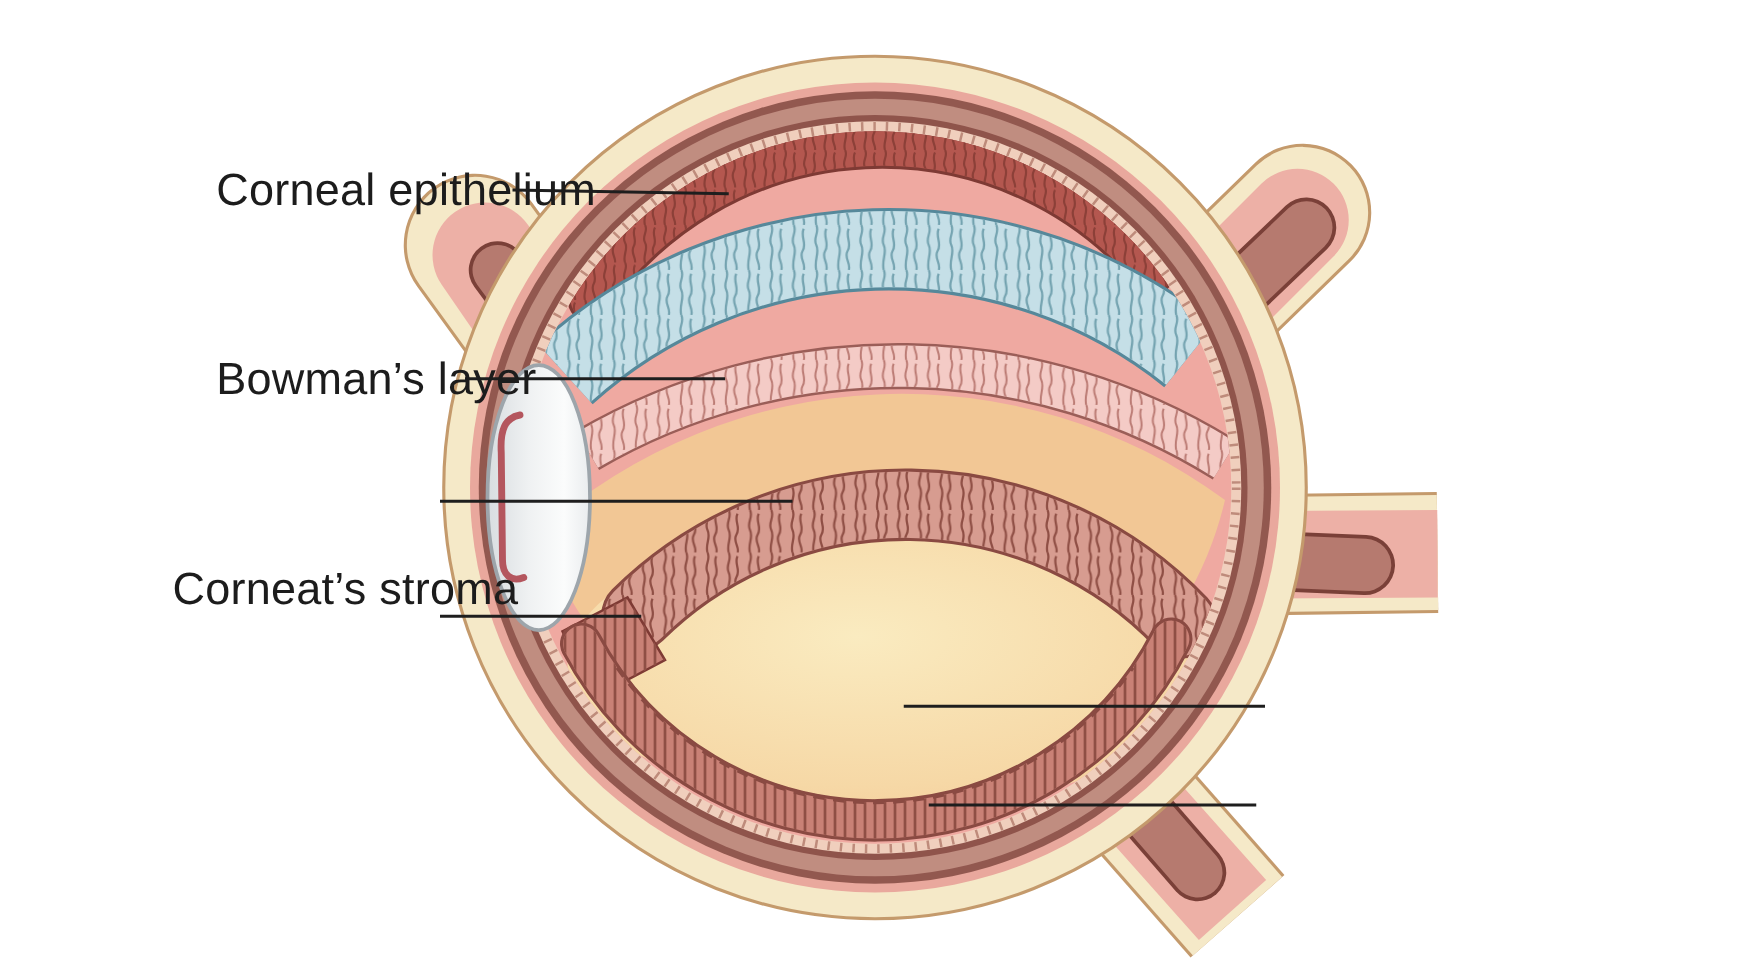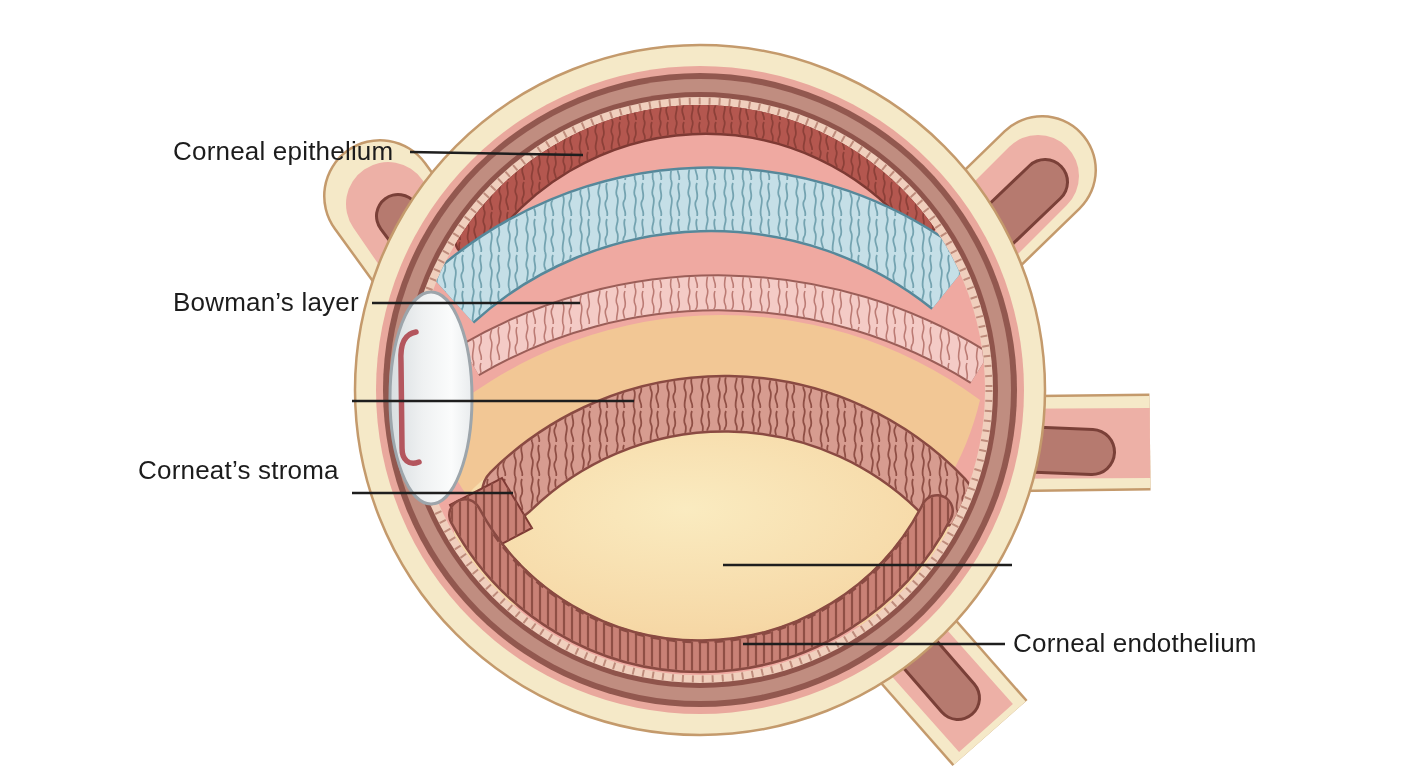--- a/index.html
+++ b/index.html
@@ -3,21 +3,21 @@
 <meta charset="utf-8">
 <style>
   html,body{margin:0;padding:0;background:#ffffff;}
   #stage{
     position:relative;width:1408px;height:768px;background:#ffffff;
     overflow:hidden;font-family:"Liberation Sans",sans-serif;
   }
   #eye-svg{position:absolute;left:0;top:0;}
   .label{
     position:absolute;transform:translateY(-50%);
-    font-size:26px;line-height:1.15;color:#1c1c1c;white-space:nowrap;
+    font-size:36px;line-height:1.15;color:#1c1c1c;white-space:nowrap;
     letter-spacing:0.2px;
   }
 </style>
 </head>
 <body>
 
 <div id="stage">
 
   <svg id="eye-svg" width="1408" height="768" viewBox="0 0 1408 768">
     <defs>
@@ -154,15 +154,14 @@
       <line x1="352" y1="401" x2="634" y2="401"></line>
       <line x1="352" y1="493" x2="513" y2="493"></line>
       <line x1="723" y1="565" x2="1012" y2="565"></line>
       <line x1="743" y1="644" x2="1005" y2="644"></line>
     </g>
   </svg>
 
   <div class="label" style="left:173px;top:152px;">Corneal epithelium</div>
   <div class="label" style="left:173px;top:303px;">Bowman’s layer</div>
   <div class="label" style="left:138px;top:471px;">Corneat’s stroma</div>
-  <div class="label" style="left:1013px;top:644px;">Corneal endothelium</div>
 
 </div>
 
 </body></html>

